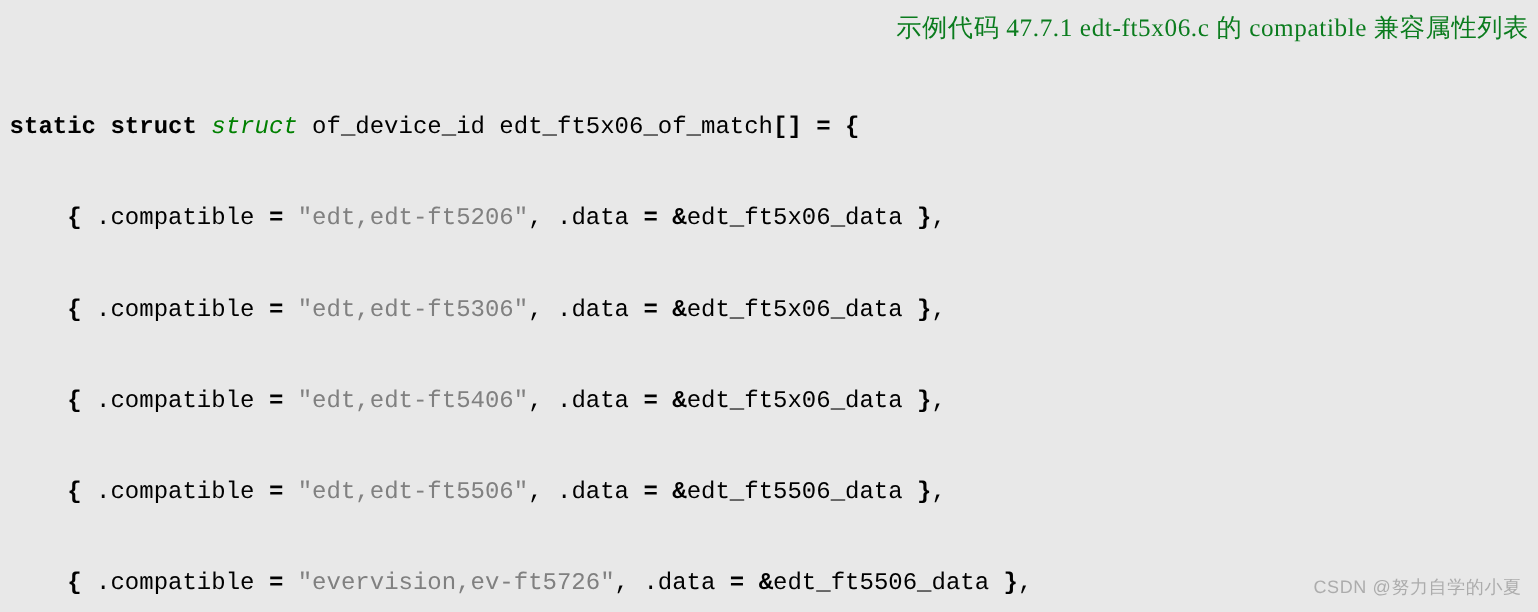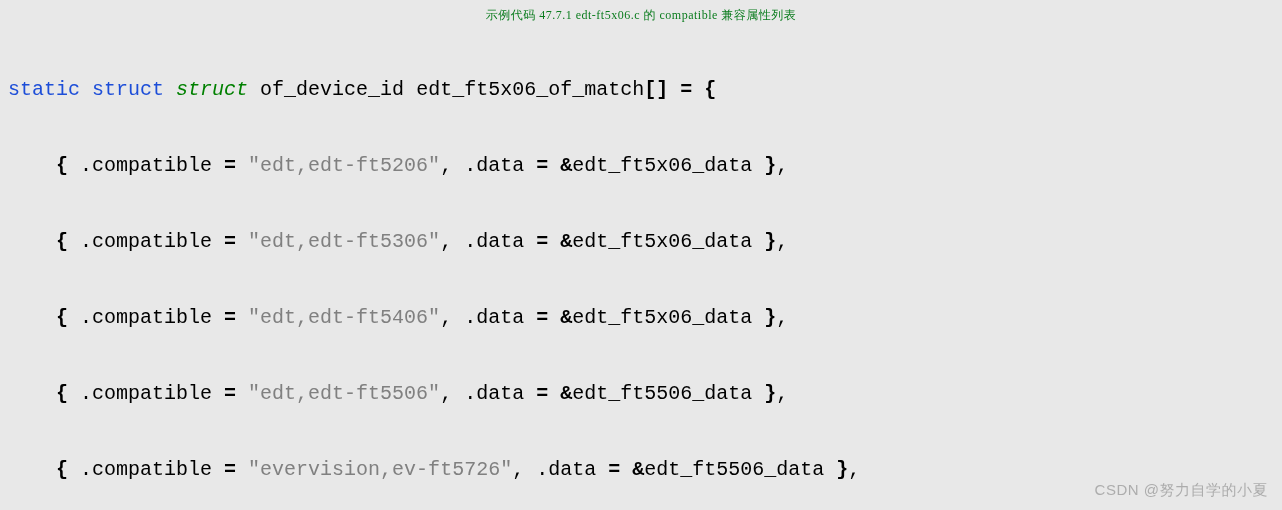--- a/index.html
+++ b/index.html
@@ -12,32 +12,32 @@
       font-family: "Courier New", Courier, monospace;
       font-size: 20px;
       line-height: 1.9;
       padding: 4px 8px 20px 8px;
       position: relative;
       width: 1282px;
       height: 510px;
       overflow: hidden;
     }
     .title {
-      text-align: center;
+      text-align: right;
       color: #0b7c1e;
       font-family: "SimSun", "宋体", serif;
-      font-size: 12px;
+      font-size: 21px;
       margin-bottom: 6px;
       letter-spacing: 0.5px;
     }
     .code-block {
       white-space: pre;
       font-family: "Courier New", Courier, monospace;
     }
-    .kw-purple { color: #1d4ed8; }
+    .kw-purple { color: #000000; font-weight: bold; }
     .kw-green { color: #008000; font-style: italic; }
     .id-black { color: #000000; }
     .str-gray { color: #808080; }
     .punct { color: #000000; font-weight: bold; }
     .punct-reg { color: #000000; }
     .watermark {
       position: absolute;
       right: 14px;
       bottom: 6px;
       color: rgba(100,100,100,0.45);

